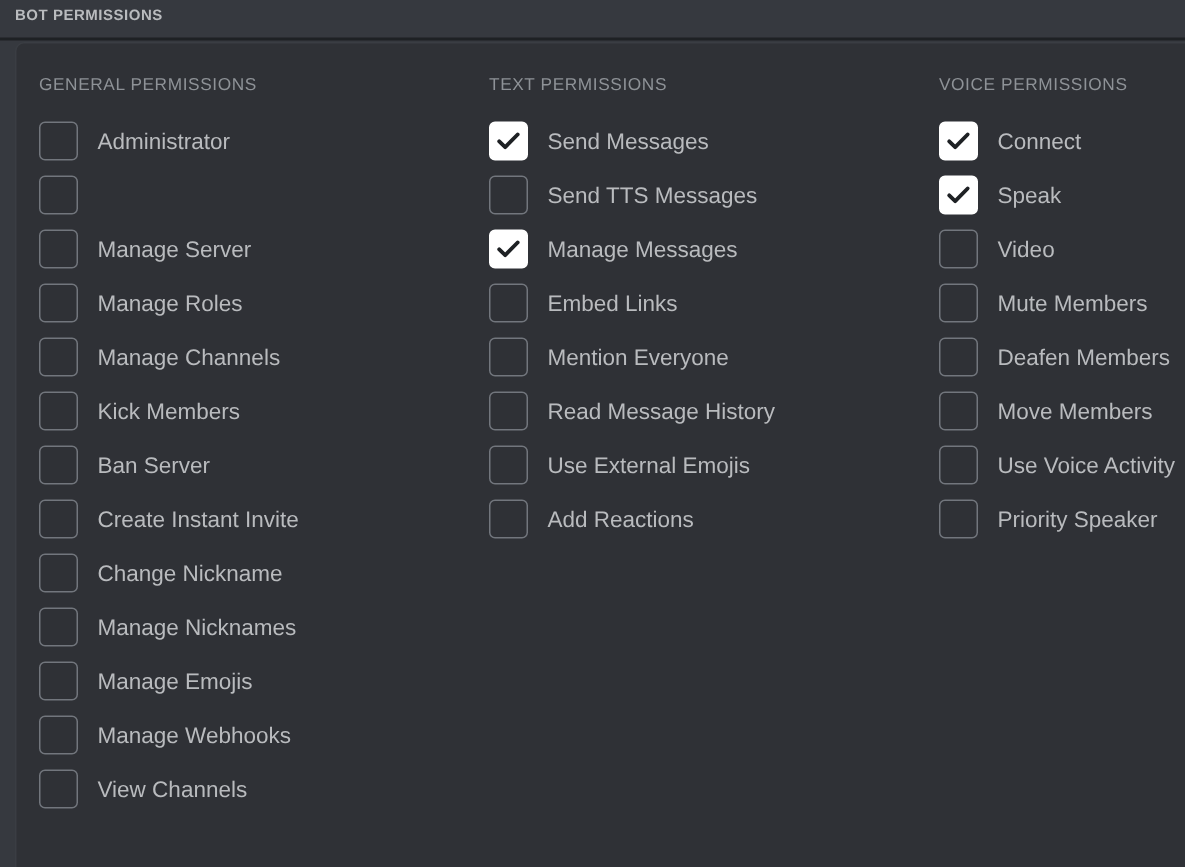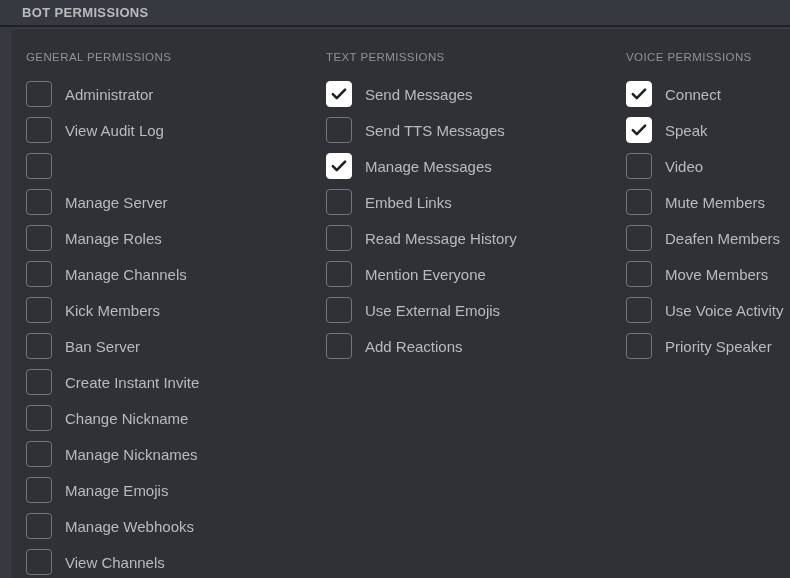--- a/index.html
+++ b/index.html
@@ -23,26 +23,25 @@
     width: 790px;
     height: 27px;
     background: #36393f;
     border-bottom: 2px solid #1e2124;
     box-sizing: border-box;
   }
   .topbar-title {
     position: absolute;
     left: 10px;
     top: 5px;
-    font-size: 13px;
+    font-size: 10px;
     font-weight: bold;
     letter-spacing: 0.35px;
     color: #b9bbbe;
     white-space: nowrap;
-    margin-left: 12px;
   }
 
   
   .panel {
     position: absolute;
     left: 10px;
     top: 28px;
     width: 800px;   
     height: 560px;  
     background: #2f3136;
@@ -127,24 +126,20 @@
 <div class="panel">
   <div class="columns" id="columns-root">
       <div class="column col-general">
         <div class="col-header">GENERAL PERMISSIONS</div>
         <div class="perm-row">
           <div class="checkbox"></div>
           <div class="perm-label">Administrator</div>
         </div>
         <div class="perm-row">
           <div class="checkbox"></div>
-          <div class="perm-label">View Audit Log</div>
-        </div>
-        <div class="perm-row">
-          <div class="checkbox"></div>
         </div>
         <div class="perm-row">
           <div class="checkbox"></div>
           <div class="perm-label">Manage Server</div>
         </div>
         <div class="perm-row">
           <div class="checkbox"></div>
           <div class="perm-label">Manage Roles</div>
         </div>
         <div class="perm-row">
@@ -205,25 +200,25 @@
             </svg>
           </div>
           <div class="perm-label">Manage Messages</div>
         </div>
         <div class="perm-row">
           <div class="checkbox"></div>
           <div class="perm-label">Embed Links</div>
         </div>
         <div class="perm-row">
           <div class="checkbox"></div>
+          <div class="perm-label">Mention Everyone</div>
+        </div>
+        <div class="perm-row">
+          <div class="checkbox"></div>
           <div class="perm-label">Read Message History</div>
-        </div>
-        <div class="perm-row">
-          <div class="checkbox"></div>
-          <div class="perm-label">Mention Everyone</div>
         </div>
         <div class="perm-row">
           <div class="checkbox"></div>
           <div class="perm-label">Use External Emojis</div>
         </div>
         <div class="perm-row">
           <div class="checkbox"></div>
           <div class="perm-label">Add Reactions</div>
         </div>
       </div>

